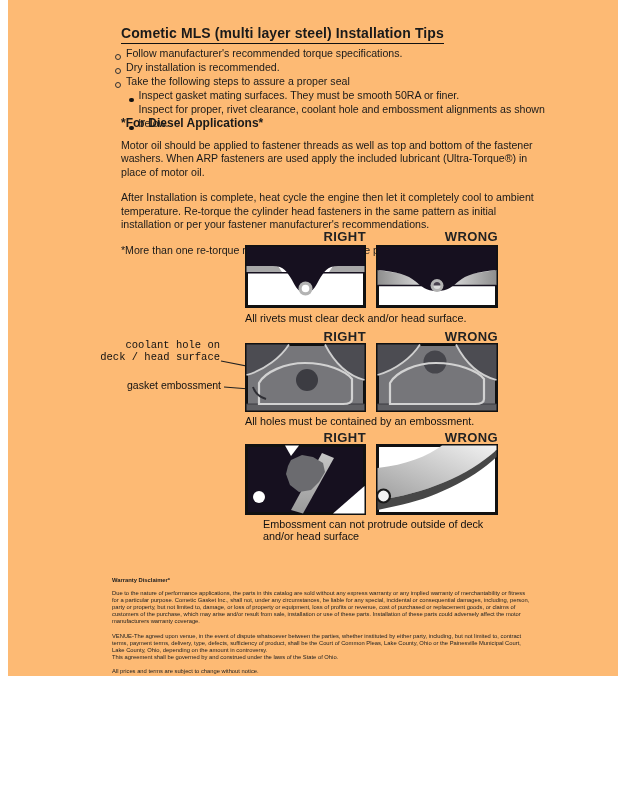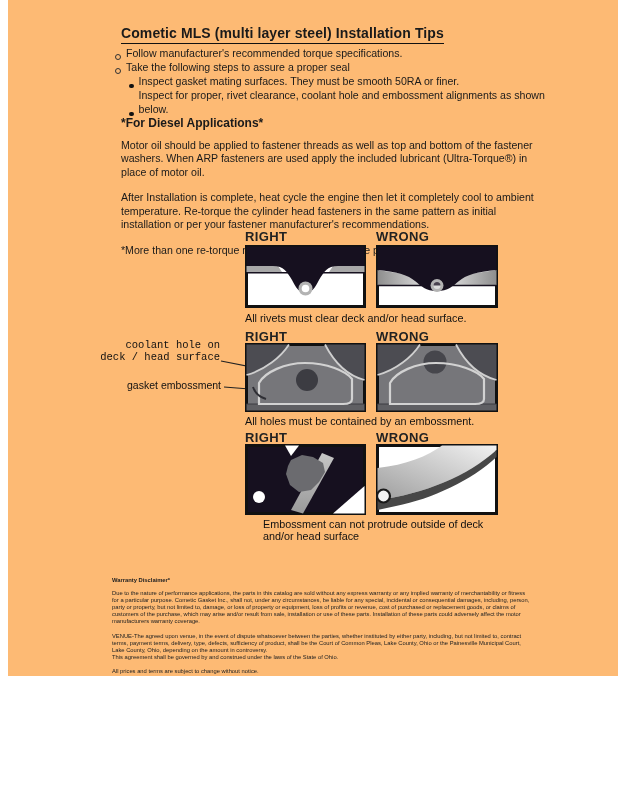--- a/index.html
+++ b/index.html
@@ -12,21 +12,21 @@
   .bullets{position:absolute;left:107px;top:46px;width:440px;font-size:10.6px;line-height:14px;}
   .brow{display:flex;align-items:flex-end;}
   .m1{width:4px;height:4px;border:1px solid #333;border-radius:50%;margin:4px 5px 0 0;flex:0 0 auto;}
   .brow.lvl2{margin-left:14px;}
   .m2{width:4.5px;height:4.5px;background:#111;border-radius:50%;margin:4px 5px 0 0;flex:0 0 auto;}
 
   .diesel{position:absolute;left:113px;top:117px;width:424px;font-size:10.6px;line-height:13.5px;}
   .diesel h3{font-size:12px;font-weight:700;margin:0 0 8px 0;}
   .diesel p{margin:0 0 12px 0;}
 
-  .figlabel{position:absolute;font-size:13px;font-weight:700;color:#222;text-align:left;letter-spacing:.4px;}
+  .figlabel{position:absolute;font-size:13px;font-weight:700;color:#222;text-align:right;letter-spacing:.4px;}
   .figbox{position:absolute;}
   .figbox svg{display:block;}
   .caption{position:absolute;font-size:10.8px;color:#111;line-height:12px;}
 
   .side-label{position:absolute;font-size:10.5px;line-height:11.5px;text-align:right;color:#111;}
   .pointer-overlay{position:absolute;left:110px;top:330px;pointer-events:none;}
 
   .disclaimer{position:absolute;left:104px;top:577px;width:419px;font-size:5.8px;line-height:7.1px;color:#222;}
   .disclaimer .dh{font-weight:700;margin:0 0 6px 0;}
   .disclaimer p{margin:0 0 7px 0;}
@@ -38,20 +38,24 @@
 <body>
 
 <div class="page">
 
   <div class="title">Cometic MLS (multi layer steel) Installation Tips</div>
 
   <div class="bullets">
     <div class="brow">
       <span class="m1"></span>
       <span>Follow manufacturer's recommended torque specifications.</span>
+    </div>
+    <div class="brow">
+      <span class="m1"></span>
+      <span>Dry installation is recommended.</span>
     </div>
     <div class="brow">
       <span class="m1"></span>
       <span>Take the following steps to assure a proper seal</span>
     </div>
     <div class="brow lvl2">
       <span class="m2"></span>
       <span>Inspect gasket mating surfaces.  They must be smooth 50RA or finer.</span>
     </div>
     <div class="brow lvl2">

